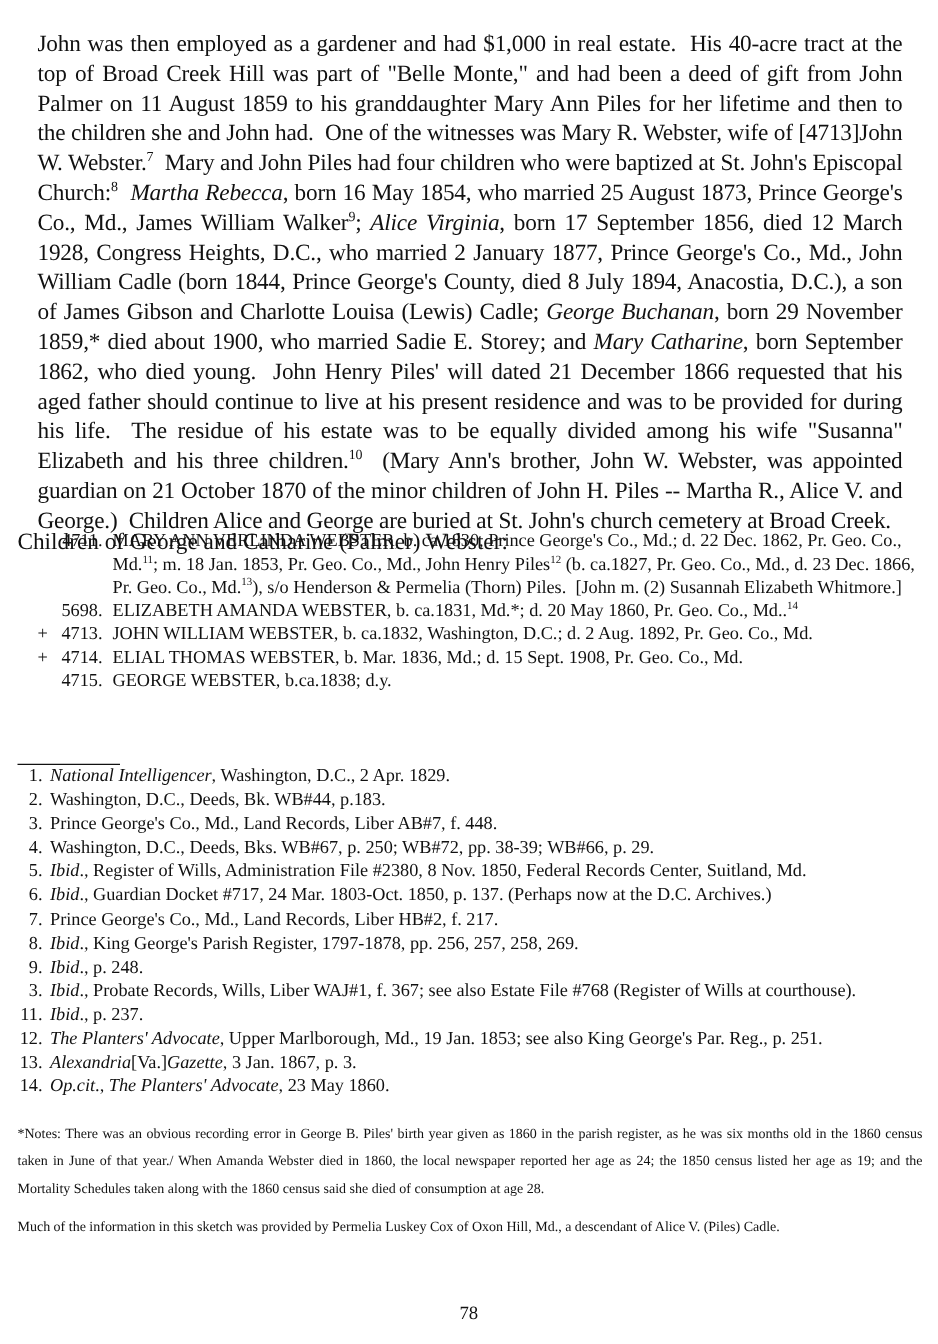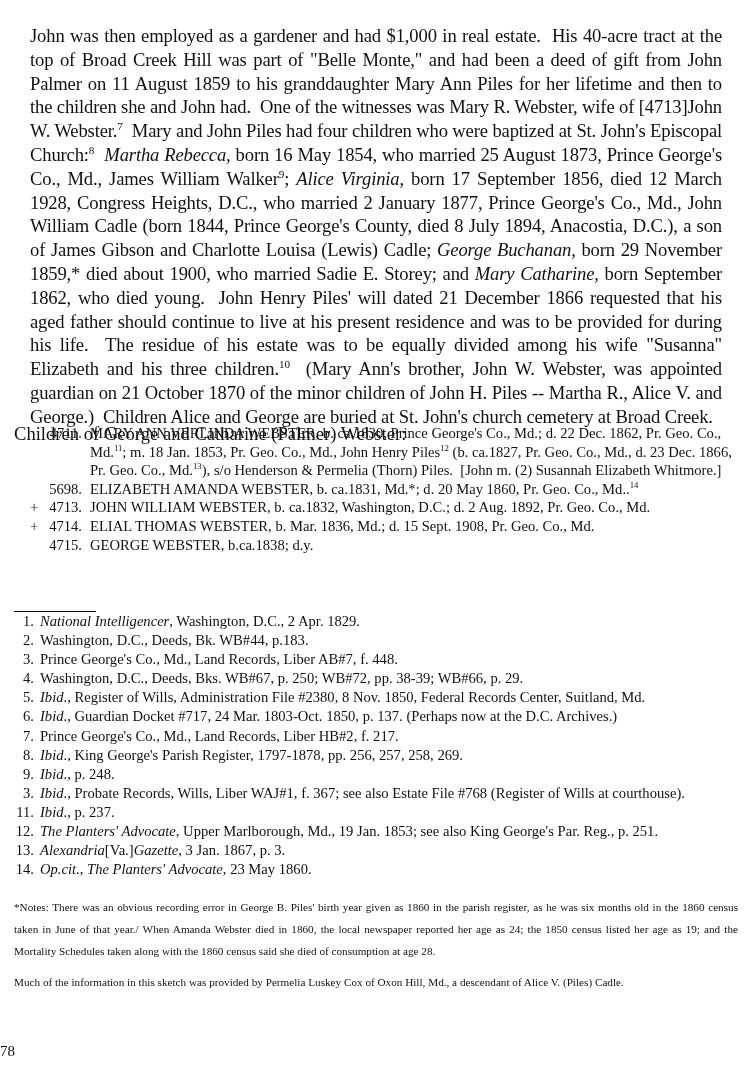--- a/index.html
+++ b/index.html
@@ -12,21 +12,21 @@
   .children-heading { position: absolute; top: 423px; left: 14px; font-size: 18.6px; margin: 0; }
   .children { position: absolute; top: 424px; left: 14px; width: 724px; font-size: 14.6px; line-height: 18.6px; }
   .child { position: relative; padding-left: 76px; text-align: left; }
   .child .num { position: absolute; left: 0; width: 68px; text-align: right; }
   .child .plus { position: absolute; left: 16px; }
   .rule { position: absolute; top: 611px; left: 14px; width: 82px; border-top: 1px solid #111; }
   .notes { position: absolute; top: 612px; left: 14px; width: 724px; font-size: 14.6px; line-height: 19.1px; }
   .note { position: relative; padding-left: 26px; text-align: justify; }
   .note .n { position: absolute; left: 0; width: 20px; text-align: right; }
   .smallnote { position: absolute; left: 14px; width: 724px; font-size: 11.2px; line-height: 22px; text-align: justify; }
-  .pagenum { position: absolute; top: 1043px; left: 0; width: 750px; font-size: 15px; }
+  .pagenum { position: absolute; top: 1043px; left: 0; width: 750px; text-align: center; font-size: 15px; }
 </style>
 </head>
 <body>
 
 <div class="page">
   <p class="body-para">John was then employed as a gardener and had $1,000 in real estate.&nbsp; His 40-acre tract at the top of Broad Creek Hill was part of "Belle Monte," and had been a deed of gift from John Palmer on 11 August 1859 to his granddaughter Mary Ann Piles for her lifetime and then to the children she and John had.&nbsp; One of the witnesses was Mary R. Webster, wife of [4713]John W. Webster.<sup>7</sup>&nbsp; Mary and John Piles had four children who were baptized at St. John's Episcopal Church:<sup>8</sup>&nbsp; <i>Martha Rebecca</i>, born 16 May 1854, who married 25 August 1873, Prince George's Co., Md., James William Walker<sup>9</sup>; <i>Alice Virginia</i>, born 17 September 1856, died 12 March 1928, Congress Heights, D.C., who married 2 January 1877, Prince George's Co., Md., John William Cadle (born 1844, Prince George's County, died 8 July 1894, Anacostia, D.C.), a son of James Gibson and Charlotte Louisa (Lewis) Cadle; <i>George Buchanan</i>, born 29 November 1859,* died about 1900, who married Sadie E. Storey; and <i>Mary Catharine</i>, born September 1862, who died young.&nbsp; John Henry Piles' will dated 21 December 1866 requested that his aged father should continue to live at his present residence and was to be provided for during his life.&nbsp; The residue of his estate was to be equally divided among his wife "Susanna" Elizabeth and his three children.<sup>10</sup>&nbsp; (Mary Ann's brother, John W. Webster, was appointed guardian on 21 October 1870 of the minor children of John H. Piles -- Martha R., Alice V. and George.)&nbsp; Children Alice and George are buried at St. John's church cemetery at Broad Creek.</p>
 </div>
 
 <p class="children-heading">Children of George and Catharine (Palmer) Webster:</p>
 

